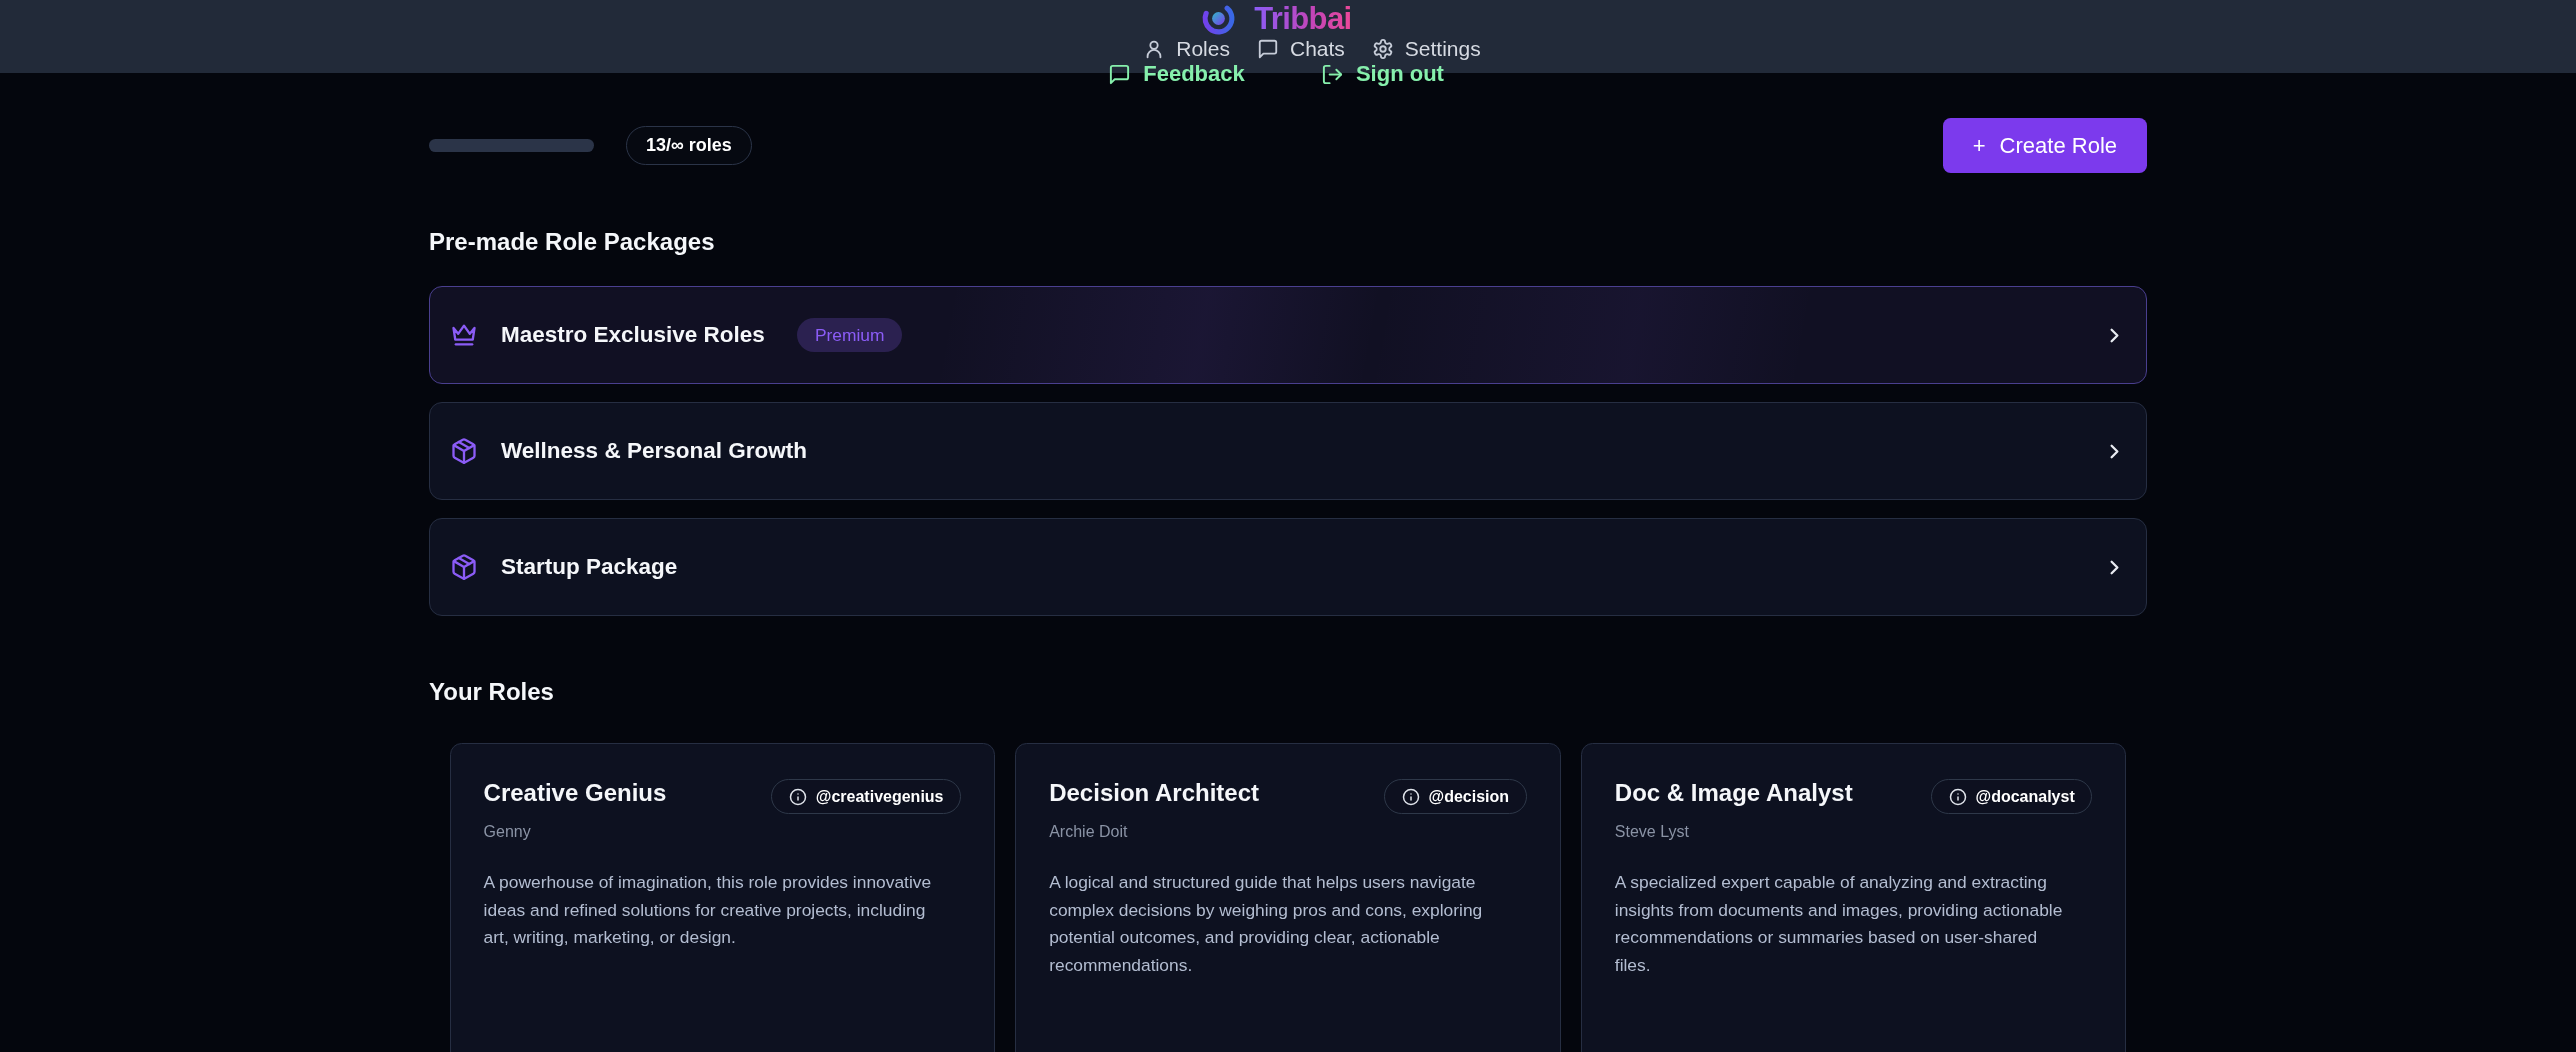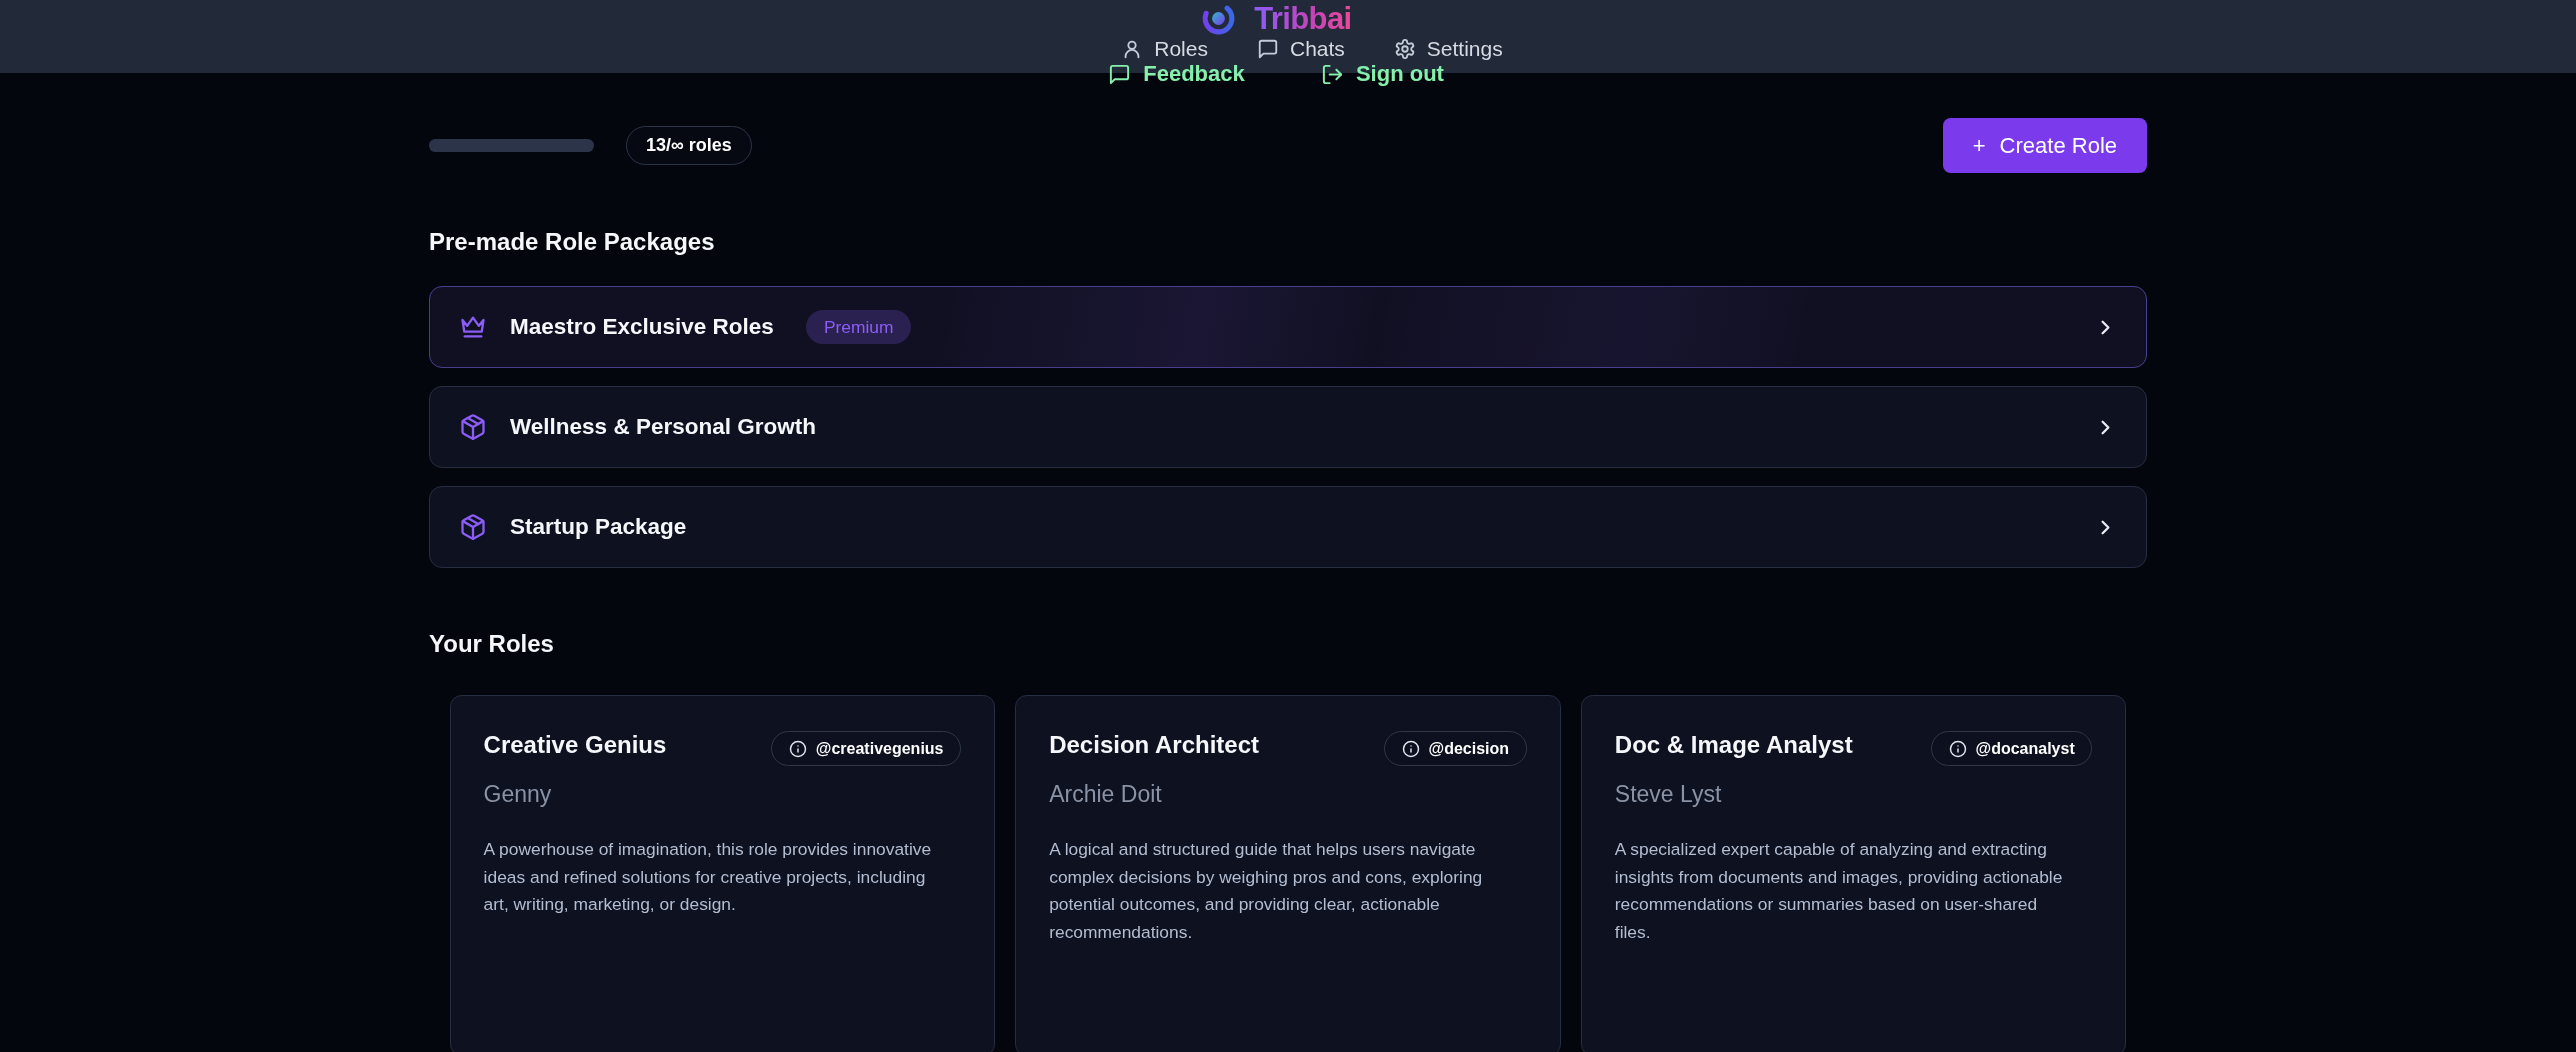--- a/index.html
+++ b/index.html
@@ -33,21 +33,21 @@
     padding:0 50px 0 26px;
     flex-direction:column;
   }
   .brand{display:flex;align-items:center;gap:16.7px;cursor:pointer;}
   .brand-name{
     font-size:31px;font-weight:800;letter-spacing:-0.6px;
     background:linear-gradient(90deg,#8b5cf6 0%,#c445b8 60%,#ec4899 100%);
     -webkit-background-clip:text;background-clip:text;
     color:transparent;
   }
-  .nav{display:flex;align-items:center;gap:49px;margin-left:72px;}
+  .nav{display:flex;align-items:center;gap:27px;margin-left:72px;}
   .nav-item{display:flex;align-items:center;gap:11px;color:#d6dae2;font-size:21px;font-weight:500;cursor:pointer;}
   .nav-item svg{color:#c6ccd8;}
   .header-spacer{flex:1;}
   .header-actions{display:flex;align-items:center;gap:76px;}
   .header-action{display:flex;align-items:center;gap:12.2px;color:#86efac;font-size:22px;font-weight:700;cursor:pointer;}
 
   
   .main{width:1718px;margin:0 auto;padding-top:45px;}
 
   .toolbar{display:flex;align-items:center;}
@@ -68,25 +68,25 @@
     padding:0 30px;height:55px;border-radius:7.7px;
   }
 
   .section-heading{font-size:24px;font-weight:700;color:#f5f7fa;}
   .heading-packages{margin-top:55px;}
   .heading-roles{margin-top:62px;}
 
   .package-list{margin-top:30px;display:flex;flex-direction:column;gap:18px;}
   .package-row{
     position:relative;
-    height:82px;border-radius:13px;
+    height:98px;border-radius:13px;
     background:var(--panel-bg);
     border:1.3px solid var(--panel-border);
     display:flex;align-items:center;
-    padding:0 29px;gap:23px;cursor:pointer;overflow:hidden;
+    padding:0 20px;gap:23px;cursor:pointer;overflow:hidden;
   }
   .package-row.premium{
     background:var(--premium-panel-bg);
     border-color:var(--premium-border);
   }
   .package-row.premium::before{
     content:"";position:absolute;inset:0;
     background:linear-gradient(100deg,transparent 30%,rgba(139,92,246,.08) 45%,transparent 55%,rgba(139,92,246,.06) 70%,transparent 80%);
     pointer-events:none;
   }
@@ -118,21 +118,21 @@
   .card-head{display:flex;align-items:flex-start;justify-content:space-between;gap:13px;}
   .card-title{font-size:24px;font-weight:700;color:#f5f7fa;line-height:1.15;text-align:center;}
   .handle-badge{
     display:flex;align-items:center;gap:9px;
     border:1.3px solid #2e3849;border-radius:642px;
     padding:7.7px 16.7px;flex:0 0 auto;
     font-size:16px;font-weight:700;color:#fff;
     background:rgba(13,17,32,.6);
   }
   .handle-badge svg{color:#dfe3ea;}
-  .card-subtitle{margin-top:15px;font-size:23px;color:var(--text-dim);}
+  .card-subtitle{margin-top:9px;font-size:16px;color:var(--text-dim);}
   .card-desc{margin-top:28px;font-size:17.4px;line-height:1.58;color:var(--text-desc);max-width:450px;}
 </style>
 </head>
 <body>
 
 <header class="header">
   <div class="brand">
     <span>
       <svg width="37" height="37" viewBox="0 0 58 58">
         <defs>

